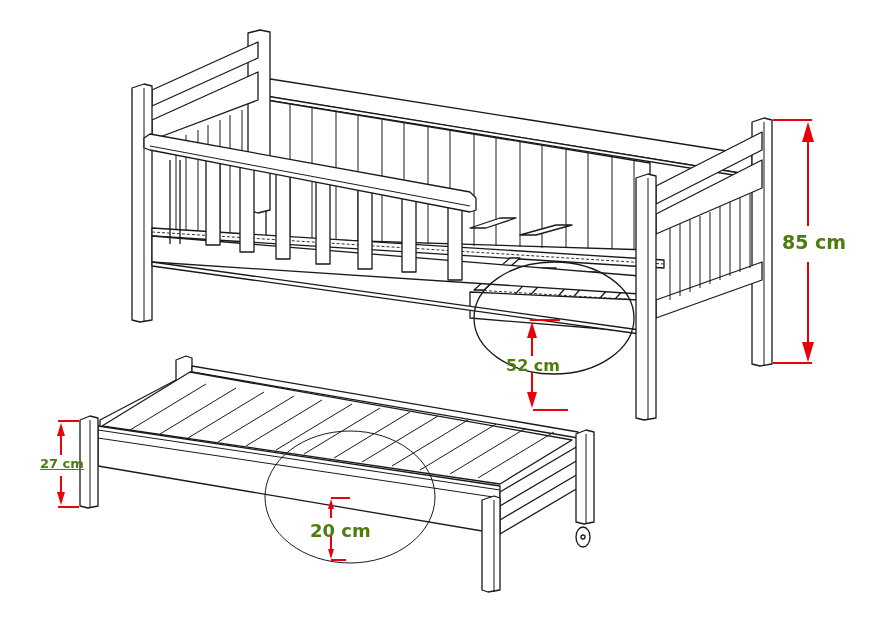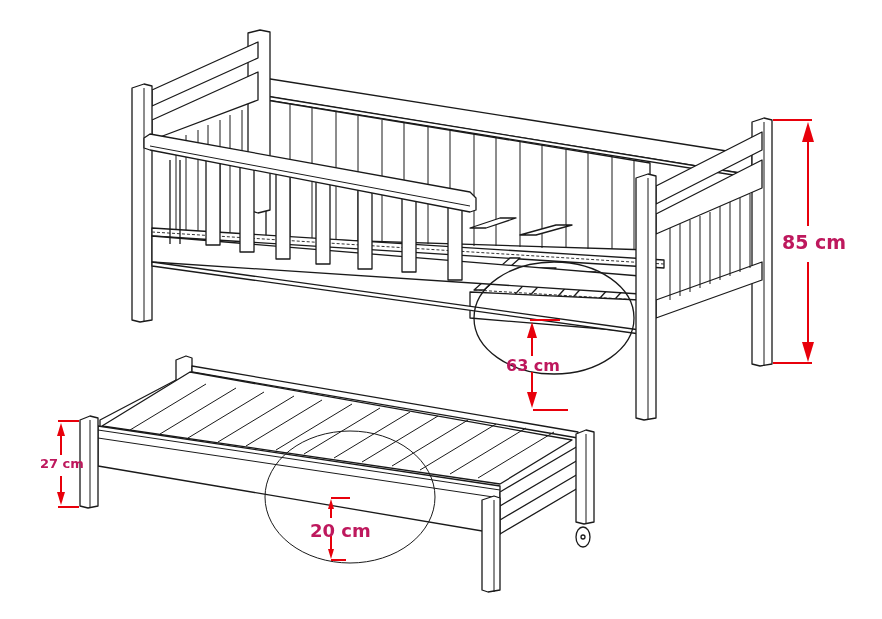--- a/index.html
+++ b/index.html
@@ -5,21 +5,21 @@
   html, body { margin: 0; padding: 0; background: #ffffff; }
   body { width: 882px; height: 619px; position: relative; overflow: hidden;
          font-family: "DejaVu Sans", "Liberation Sans", sans-serif; }
   svg { position: absolute; left: 0; top: 0; }
   .ln { stroke: #1a1a1a; stroke-width: 1.3; fill: #ffffff; stroke-linejoin: round; }
   .thin { stroke: #1a1a1a; stroke-width: 1; fill: none; }
   .open { stroke: #1a1a1a; stroke-width: 1.3; fill: none; }
   .dash { stroke: #333; stroke-width: 1; fill: none; stroke-dasharray: 3 2; }
   .dim { stroke: #e8000b; stroke-width: 2; fill: none; }
   .arrow { fill: #e8000b; stroke: none; }
-  .lbl { position: absolute; color: #be185d; font-weight: bold; white-space: nowrap;
+  .lbl { position: absolute; color: #4d7c0f; font-weight: bold; white-space: nowrap;
          font-family: "DejaVu Sans", sans-serif; }
 </style>
 </head>
 <body>
 
 <svg width="882" height="619" viewBox="0 0 882 619">
 
   <g>
 
     <g>
@@ -182,15 +182,15 @@
     <line class="dim" x1="331" y1="498" x2="350" y2="498"></line>
     <line class="dim" x1="331" y1="560" x2="346" y2="560"></line>
     <line class="dim" x1="331" y1="508" x2="331" y2="518"></line>
     <line class="dim" x1="331" y1="536" x2="331" y2="550"></line>
     <polygon class="arrow" points="331,499 328,509 334,509"></polygon>
     <polygon class="arrow" points="331,559 328,549 334,549"></polygon>
   </g>
 </svg>
 
 <div class="lbl" style="left:782px; top:231px; font-size:19px;">85 cm</div>
-<div class="lbl" style="left:506px; top:356px; font-size:16px;">63 cm</div>
-<div class="lbl" style="left:40px; top:456px; font-size:13px;">27 cm</div>
+<div class="lbl" style="left:506px; top:356px; font-size:16px;">52 cm</div>
+<div class="lbl" style="left:40px; top:456px; font-size:13px;text-decoration:underline;">27 cm</div>
 <div class="lbl" style="left:310px; top:520px; font-size:18px;">20 cm</div>
 
 </body></html>

